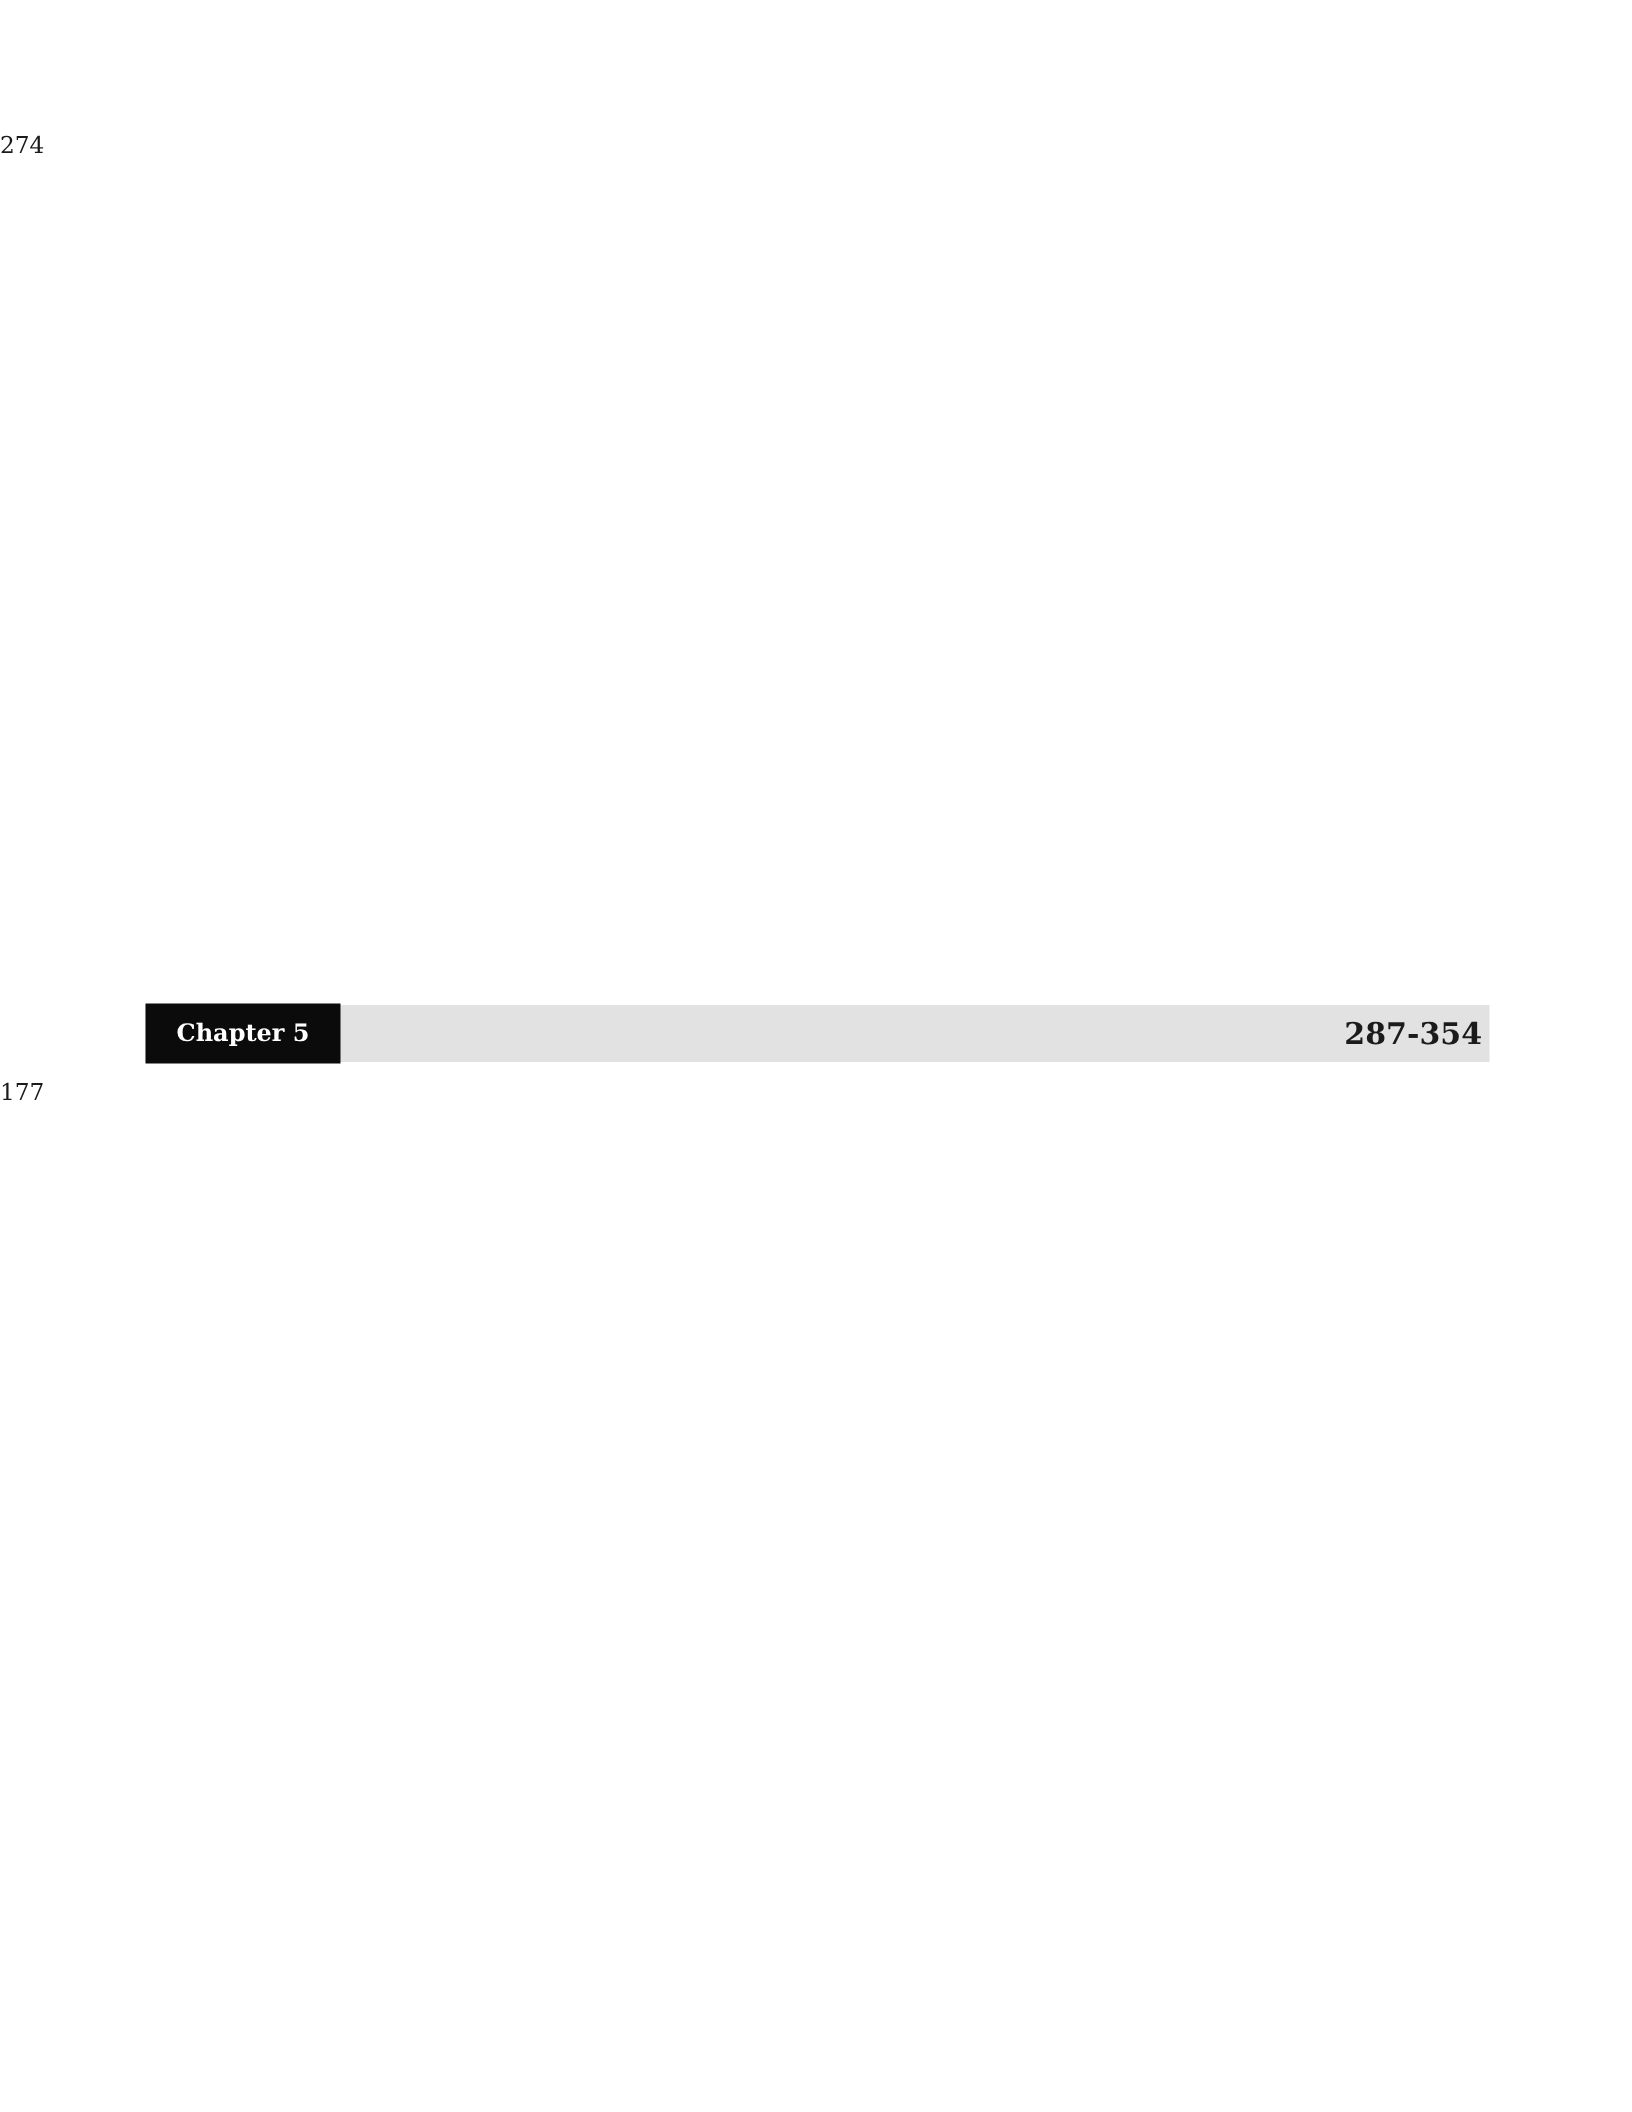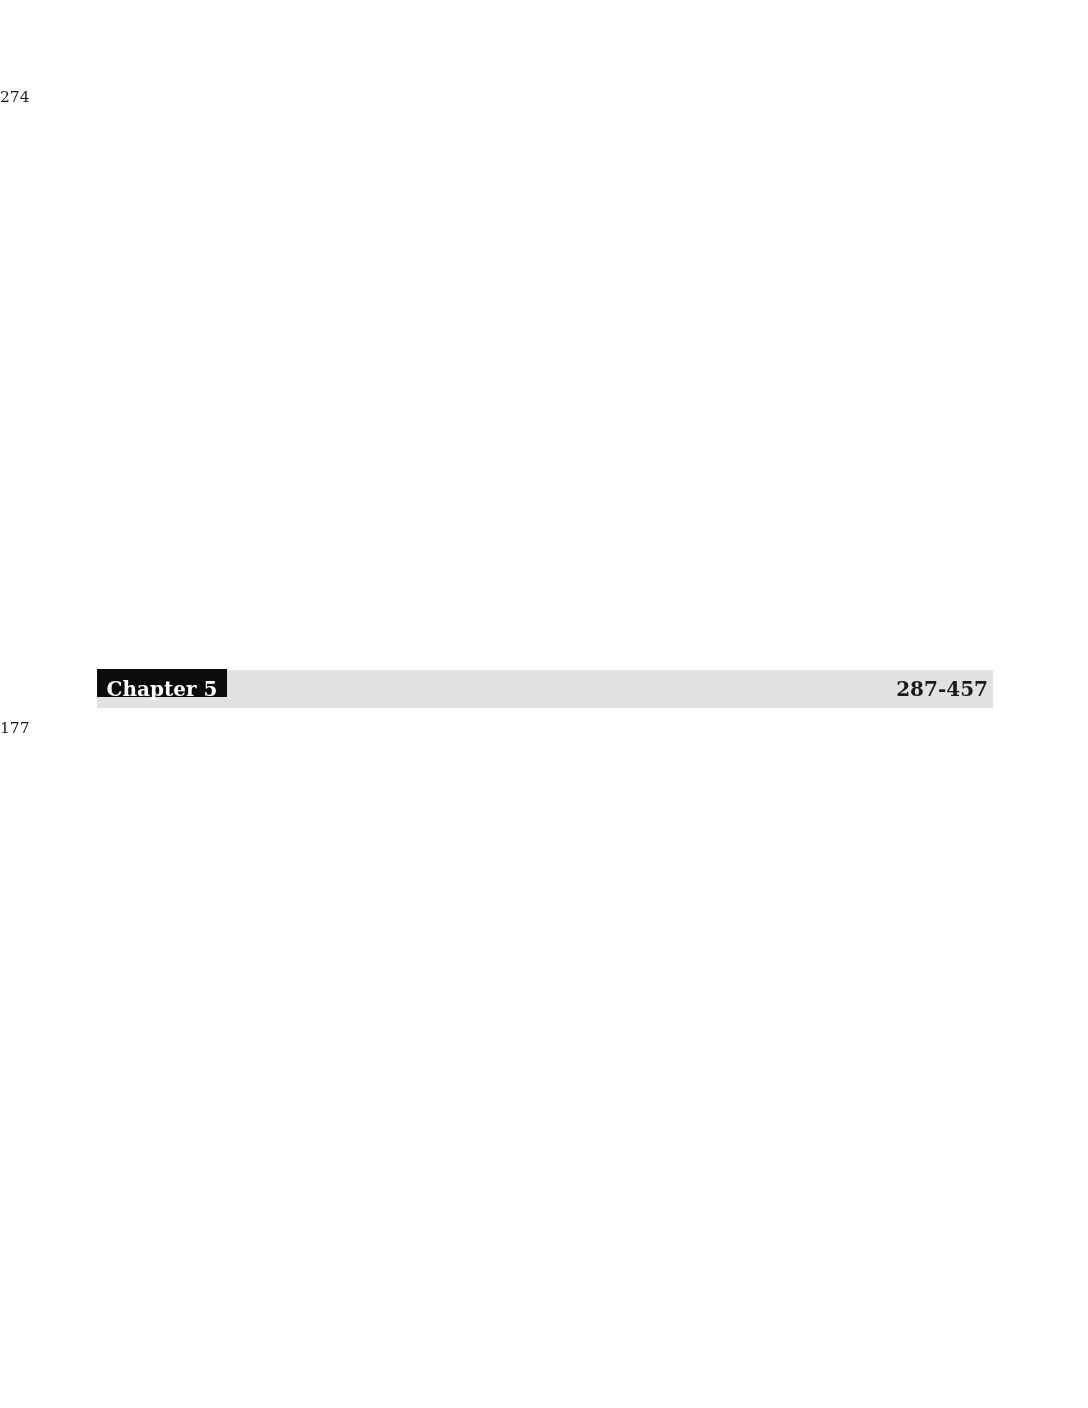--- a/index.html
+++ b/index.html
@@ -71,24 +71,24 @@
     left: 97px;
     width: 896px;
     height: 38px;
     background: #e2e2e2;
   }
   .chapter-label {
     position: absolute;
     left: 0;
     top: -1px;
     width: 130px;
-    height: 28px;
+    height: 40px;
     background: #0b0b0b;
     color: #ffffff;
-    font-size: 20px;
+    font-size: 16px;
     font-weight: bold;
     text-align: center;
     line-height: 40px;
     font-style: normal;
   }
   .chapter-title {
     position: absolute;
     left: 173px;
     top: 0;
     line-height: 38px;
@@ -224,21 +224,21 @@
         <span class="page">271</span>
       </div>
       <div class="toc-row caps">
         <span class="title">UNSOLVED NUMERICAL PROBLEMS FOR PREPARATION OF NSEP, INPhO &amp; IPhO</span>
         <span class="page">274</span>
       </div>
     </div>
 
   <div class="chapter-bar" style="background: rgb(226, 226, 226);">
     <div class="chapter-label" style="background: rgb(11, 11, 11); color: rgb(255, 255, 255);">Chapter 5</div>
-    <div class="chapter-pages">287-457</div>
+    <div class="chapter-pages">287-354</div>
   </div>
 
   <div id="ch5-rows" class="toc-block">
       <div class="toc-row section">
         <span class="num">5.1</span>
         <span class="title">Rotational Kinematics</span>
         <span class="page">288</span>
       </div>
       <div class="toc-row section">
         <span class="num">5.2</span>

